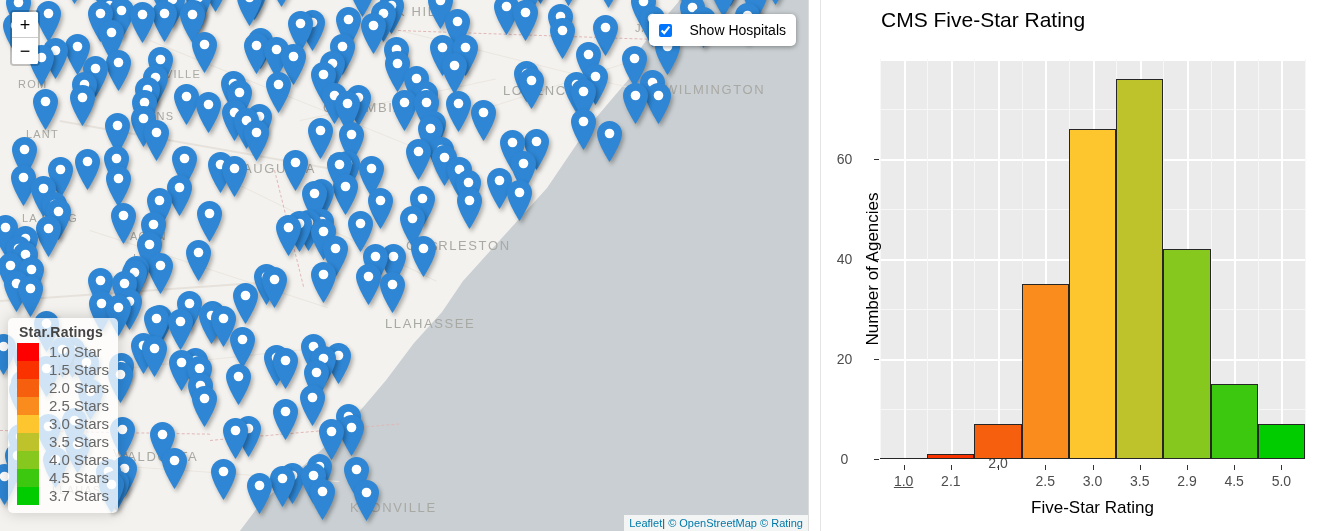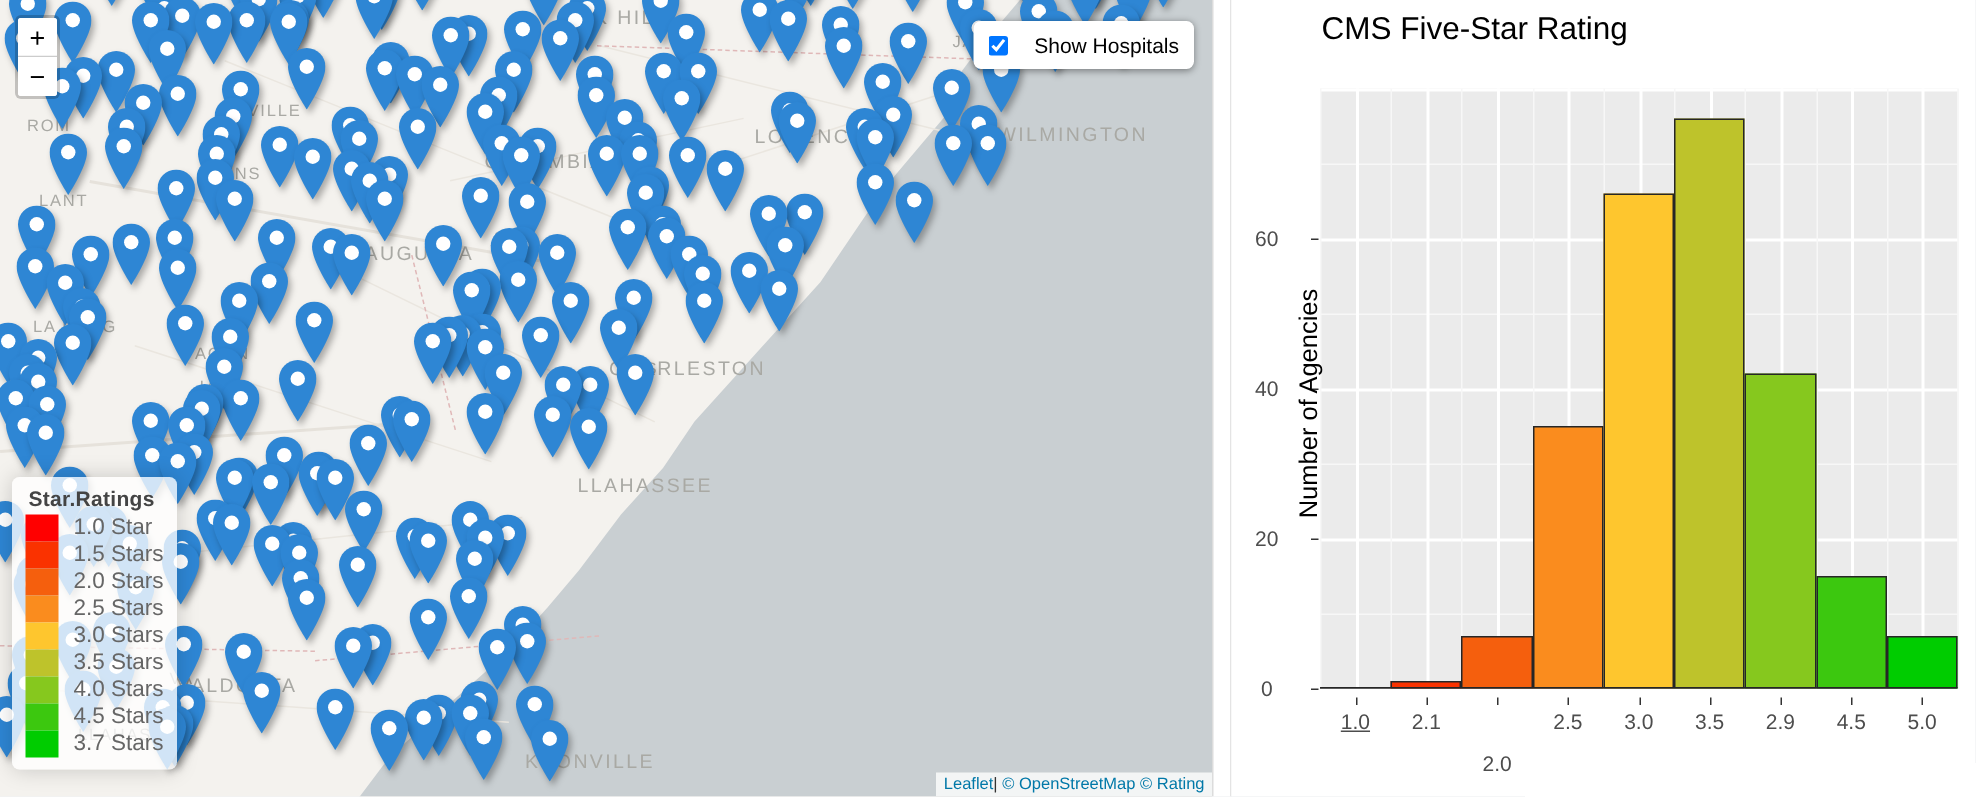--- a/index.html
+++ b/index.html
@@ -1893,33 +1893,34 @@
         <div class="ytick-label" style="left: 0px; width: 47px; top: 359px;">20</div>
         <div class="ytick-mark" style="left: 53px; top: 359px;"></div>
         <div class="ytick-label" style="left: 0px; width: 47px; top: 259px;">40</div>
         <div class="ytick-mark" style="left: 53px; top: 259px;"></div>
         <div class="ytick-label" style="left: 0px; width: 47px; top: 159px;">60</div>
         <div class="ytick-mark" style="left: 53px; top: 159px;"></div>
         <div class="xtick-label" style="left: 82.6111px; top: 473px; text-decoration: underline;">1.0</div>
         <div class="xtick-mark" style="left: 83px; top: 465px;"></div>
         <div class="xtick-label" style="left: 129.833px; top: 473px;">2.1</div>
         <div class="xtick-mark" style="left: 130px; top: 465px;"></div>
-        <div class="xtick-label" style="left: 177.056px; top: 501px; text-align: right;">2.0</div>
+        <div class="xtick-label" style="left: 177.056px; top: 455px; text-align: right;">2.0</div>
         <div class="xtick-mark" style="left: 177px; top: 465px;"></div>
         <div class="xtick-label" style="left: 224.278px; top: 473px;">2.5</div>
         <div class="xtick-mark" style="left: 224px; top: 465px;"></div>
         <div class="xtick-label" style="left: 271.5px; top: 473px;">3.0</div>
         <div class="xtick-mark" style="left: 272px; top: 465px;"></div>
         <div class="xtick-label" style="left: 318.722px; top: 473px;">3.5</div>
         <div class="xtick-mark" style="left: 319px; top: 465px;"></div>
         <div class="xtick-label" style="left: 365.944px; top: 473px;">2.9</div>
         <div class="xtick-mark" style="left: 366px; top: 465px;"></div>
         <div class="xtick-label" style="left: 413.167px; top: 473px;">4.5</div>
         <div class="xtick-mark" style="left: 413px; top: 465px;"></div>
         <div class="xtick-label" style="left: 460.389px; top: 473px;">5.0</div>
         <div class="xtick-mark" style="left: 460px; top: 465px;"></div>
         <div class="axis-baseline" style="left: 59px; width: 425px; top: 458px;"></div>
       </div>
 
     <div id="y-axis-title">Number of Agencies</div>
+    <div id="x-axis-title">Five-Star Rating</div>
   </div>
 
 </div>
 
 </body></html>

